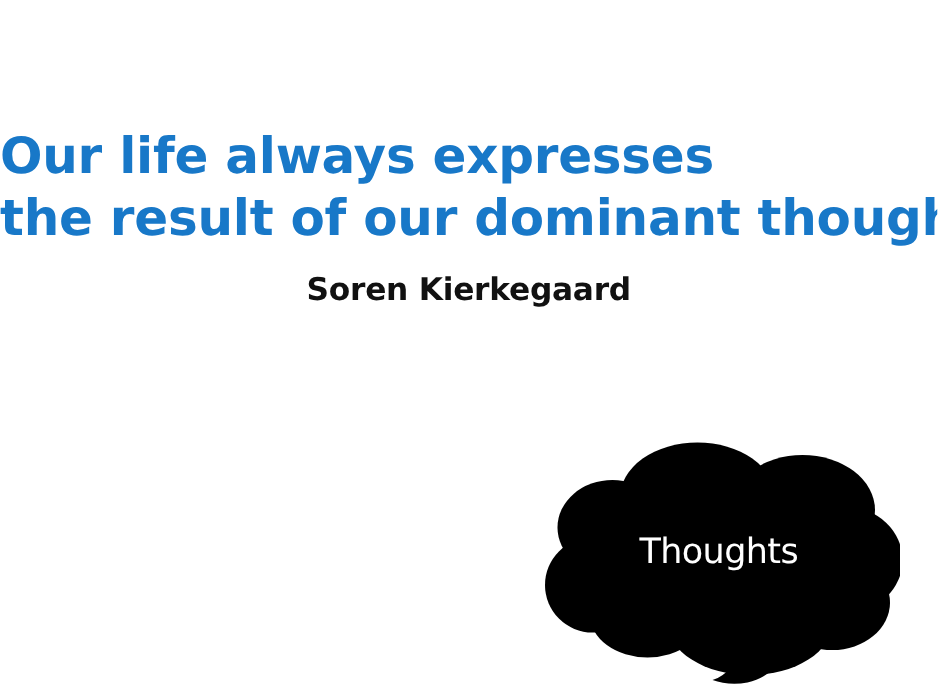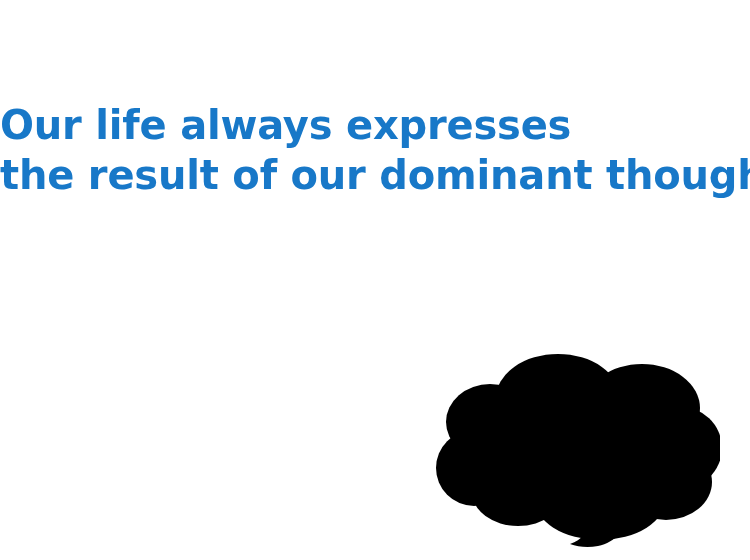--- a/index.html
+++ b/index.html
@@ -85,20 +85,21 @@
 </head>
 <body>
 
 <div id="slide">
 
   <div id="quote-block">
     <span class="quote-line">Our life always expresses</span>
     <span class="quote-line">the result of our dominant thoughts.</span>
   </div>
 
+  <div id="attribution">Soren Kierkegaard</div>
 
   <div id="thought-bubble">
     <svg viewBox="0 0 290 210" xmlns="http://www.w3.org/2000/svg">
       <g fill="#000000">
 
         <path d="M 145 130
                  C 176 130, 196 140, 196 164
                  C 196 180, 186 192, 168 196
                  C 158 198, 148 197, 140 194
                  C 152 190, 158 182, 158 170
@@ -109,15 +110,16 @@
         <ellipse cx="60" cy="72" rx="44" ry="38"></ellipse>
         <ellipse cx="248" cy="98" rx="44" ry="42"></ellipse>
         <ellipse cx="44" cy="118" rx="38" ry="38"></ellipse>
         <ellipse cx="102" cy="118" rx="56" ry="48"></ellipse>
         <ellipse cx="180" cy="118" rx="62" ry="50"></ellipse>
         <ellipse cx="88" cy="142" rx="46" ry="34"></ellipse>
         <ellipse cx="170" cy="148" rx="66" ry="42"></ellipse>
         <ellipse cx="236" cy="132" rx="46" ry="38"></ellipse>
       </g>
     </svg>
+    <div id="bubble-label">Thoughts</div>
   </div>
 
 </div>
 
 </body></html>

